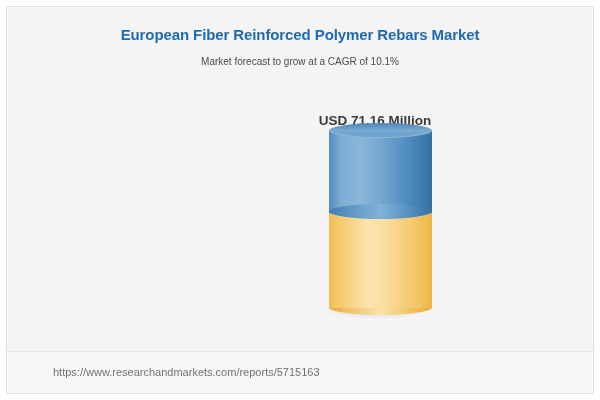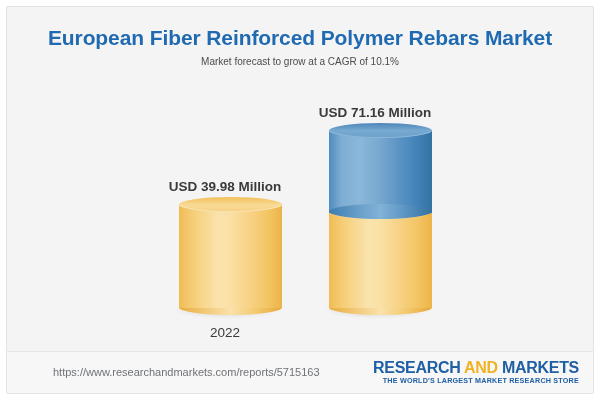--- a/index.html
+++ b/index.html
@@ -25,21 +25,21 @@
     overflow: hidden;
   }
 
   
   #chart-title {
     position: absolute;
     left: 0;
     top: 19px;
     width: 100%;
     text-align: center;
-    font-size: 21px;
+    font-size: 15px;
     font-weight: bold;
     color: #1f6ab0;
     letter-spacing: -0.1px;
   }
   #chart-subtitle {
     position: absolute;
     left: 0;
     top: 49px;
     width: 100%;
     text-align: center;
@@ -59,20 +59,21 @@
   .bar-group { position: absolute; }
 
   .val-label {
     position: absolute;
     width: 220px;
     text-align: center;
     font-size: 13.5px;
     font-weight: bold;
     color: #3a3a3a;
     white-space: nowrap;
+    margin-top: 8px;
   }
 
   .cat-label {
     position: absolute;
     width: 220px;
     text-align: center;
     font-size: 13.5px;
     color: #3b3b3b;
   }
 
@@ -168,34 +169,20 @@
 <body>
 
 <div id="card">
 
   <div id="chart-title">European Fiber Reinforced Polymer Rebars Market</div>
 
   <div id="chart-subtitle">Market forecast to grow at a CAGR of 10.1%</div>
 
   <div id="plot">
 
-    <div class="bar-group" style="left:108px; top:0; width:220px; height:345px;">
-
-      <div class="val-label" style="left:0; top:172px;">USD 39.98 Million</div>
-
-      <div class="shadow-ellipse" style="left:58px; top:294px; width:108px; height:18px;"></div>
-
-      <div class="cyl" style="left:64px; top:190px; width:103px; height:118px;">
-        <div class="cyl-cap gold-cap-bottom" style="bottom:0; width:103px; height:15px;"></div>
-        <div class="cyl-body gold-body" style="top:7px; width:103px; height:104px;"></div>
-        <div class="cyl-cap gold-cap-top" style="top:0; width:103px; height:15px;"></div>
-      </div>
-
-      <div class="cat-label" style="left:0; top:318px;">2022</div>
-    </div>
 
     <div class="bar-group" style="left:258px; top:0; width:220px; height:345px;">
 
       <div class="val-label" style="left:0; top:98px;">USD 71.16 Million</div>
 
       <div class="shadow-ellipse" style="left:58px; top:294px; width:108px; height:18px;"></div>
 
       <div class="cyl" style="left:64px; top:116px; width:103px; height:192px;">
 
         <div class="cyl-cap gold-cap-bottom" style="bottom:0; width:103px; height:15px;"></div>
@@ -209,23 +196,15 @@
 
     </div>
 
   </div>
 
   <div id="footer-divider"></div>
 
   <div id="footer">
     <div id="footer-url">https://www.researchandmarkets.com/reports/5715163</div>
 
-    <div id="logo">
-      <div id="logo-wordmark">
-        <span>RESEARCH</span>
-        <span id="logo-and">AND</span>
-        <span>MARKETS</span>
-      </div>
-      <div id="logo-tagline">THE WORLD'S LARGEST MARKET RESEARCH STORE</div>
-    </div>
   </div>
 
 </div>
 
 </body></html>

